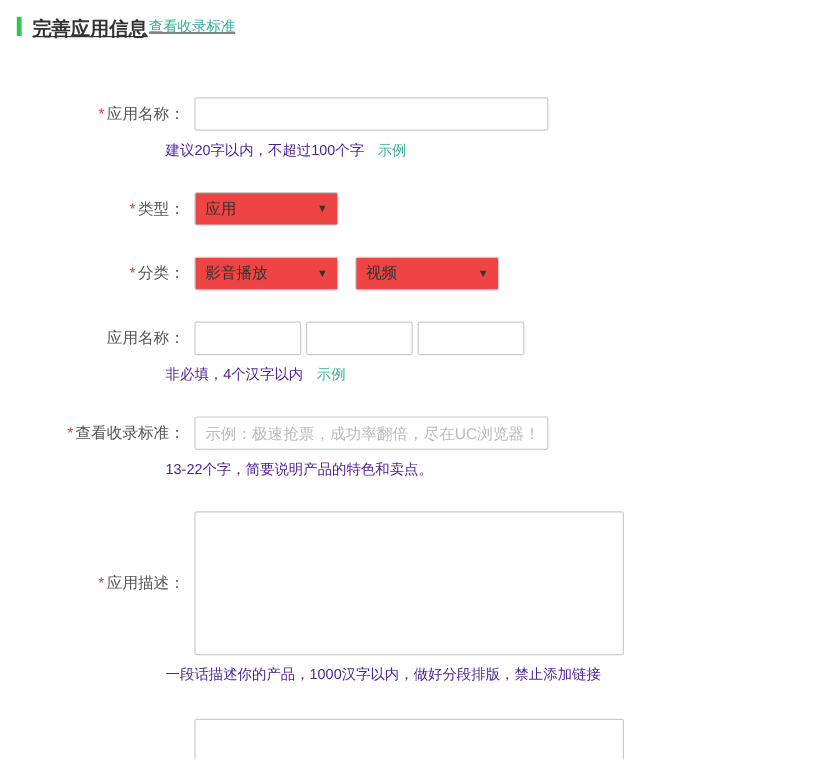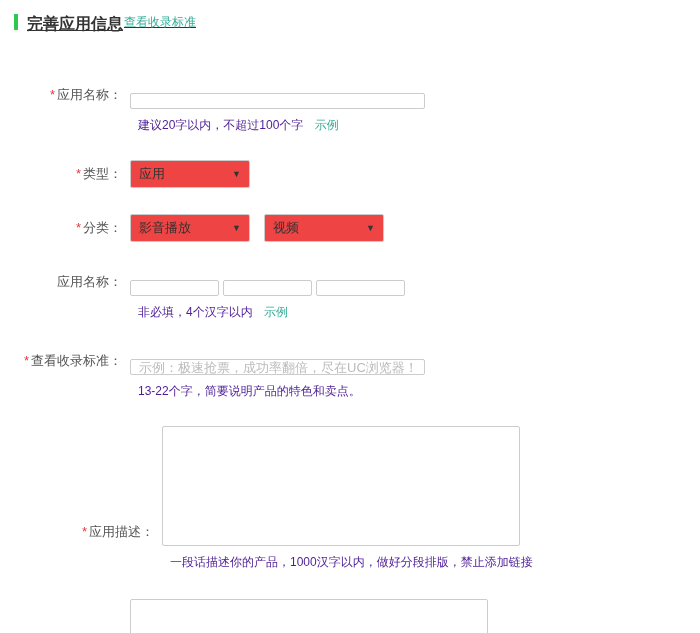--- a/index.html
+++ b/index.html
@@ -37,38 +37,38 @@
     font-size: 12px;
     color: #35ab97;
     text-decoration: none;
     margin-left: 1px;
     cursor: pointer;
   }
 
   
   .form { margin-top: 46px; }
   .form-group { margin-bottom: 26px; }
-  .row { display: flex; align-items: flex-end; }
+  .row { display: flex; align-items: center; padding-left: 32px; }
   .label {
     width: 130px;
     min-width: 130px;
     text-align: right;
     padding-right: 8px;
     font-size: 13px;
     color: #555;
     line-height: 28px;
     white-space: nowrap;
   }
   .required {
     color: #e4393c;
     margin-right: 2px;
     font-size: 13px;
   }
   .text-input {
-    height: 16px;
+    height: 28px;
     border: 1px solid #ccc;
     border-radius: 2px;
     padding: 4px 8px;
     font-size: 13px;
     color: #333;
     outline: none;
     font-family: "Liberation Sans", sans-serif;
   }
   .text-input::placeholder { color: #bbb; }
   .input-wide { width: 295px; }
@@ -114,21 +114,21 @@
     font-size: 12px;
     color: #999;
   }
   .hint-text { color: #4c1d95; }
   .example-link {
     color: #35ab97;
     text-decoration: none;
     margin-left: 8px;
     cursor: pointer;
   }
-  .gap-lg { margin-bottom: 28px; margin-left: 32px; }
+  .gap-lg { margin-bottom: 28px; }
 </style>
 </head>
 <body>
 
 <div class="page">
 
   <div class="header">
     <div class="accent-bar"></div>
     <div class="page-title">完善应用信息</div>
     <a class="header-link">查看收录标准</a>

